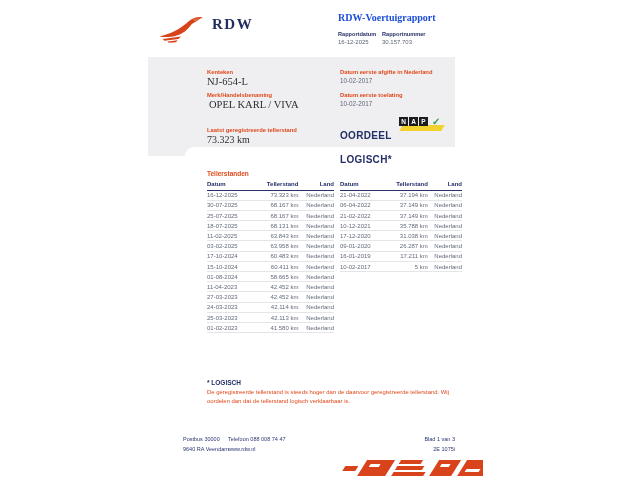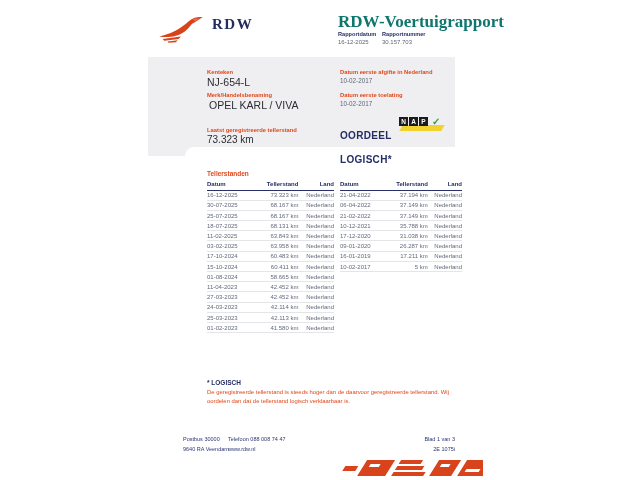--- a/index.html
+++ b/index.html
@@ -4,32 +4,32 @@
 <style>
   * { margin:0; padding:0; box-sizing:border-box; }
   html,body { width:640px; height:480px; background:#ffffff; overflow:hidden; }
   body { font-family:"Liberation Sans", sans-serif; }
   .page { position:relative; width:640px; height:344px; background:#ffffff; }
 
   
   .logo-icon { position:absolute; left:156px; top:14px; width:50px; height:30px; }
   .logo-text { position:absolute; left:212px; top:16px; font-size:15px; font-weight:bold;
                color:#222c5e; letter-spacing:1.5px; font-family:"Liberation Serif", serif; }
-  .doc-title { position:absolute; left:338px; top:12px; font-size:17px; font-weight:bold;
-               color:#0f766e; font-family:"Liberation Serif", serif; }
+  .doc-title { position:absolute; left:338px; top:12px; font-size:10px; font-weight:bold;
+               color:#1d4ed8; font-family:"Liberation Serif", serif; }
   .meta-label { position:absolute; top:31px; font-size:5.6px; font-weight:bold; color:#242e66; }
   .meta-value { position:absolute; top:39px; font-size:6px; color:#5f6678; }
   .ml1,.mv1 { left:338px; } .ml2,.mv2 { left:382px; }
 
   
   .panel { position:absolute; left:148px; top:57px; width:307px; height:99px; background:#efeff1; }
   .panel-notch { position:absolute; left:185px; top:147px; width:270px; height:10px;
                  background:#ffffff; border-radius:9px 0 0 0; }
   .f-label { position:absolute; font-size:5.8px; font-weight:bold; color:#e0481a; }
-  .f-value-serif { position:absolute; font-size:10.5px; color:#2c2c34; font-family:Liberation Sans, sans-serif; }
+  .f-value-serif { position:absolute; font-size:10.5px; color:#2c2c34; font-family:Liberation Serif, serif; }
   .f-value-sm { position:absolute; font-size:6.3px; color:#5f6678; }
   .verdict { position:absolute; left:340px; font-size:10px; font-weight:bold; color:#242e66; letter-spacing:.3px; }
 
   
   .nap { position:absolute; left:399px; top:117px; width:46px; height:16px; }
   .nap-swoosh { position:absolute; left:2px; top:8px; width:42px; height:6px; background:#f2d22e; transform:skewX(-30deg); }
   .nap-letter { position:absolute; top:0; width:9px; height:9px; background:#1c1c1f; color:#ffffff;
                 font-size:6.5px; font-weight:bold; text-align:center; line-height:9px; }
   .nap-check { position:absolute; left:33px; top:-1px; font-size:10px; color:#2f9e44; font-weight:bold; }
 

